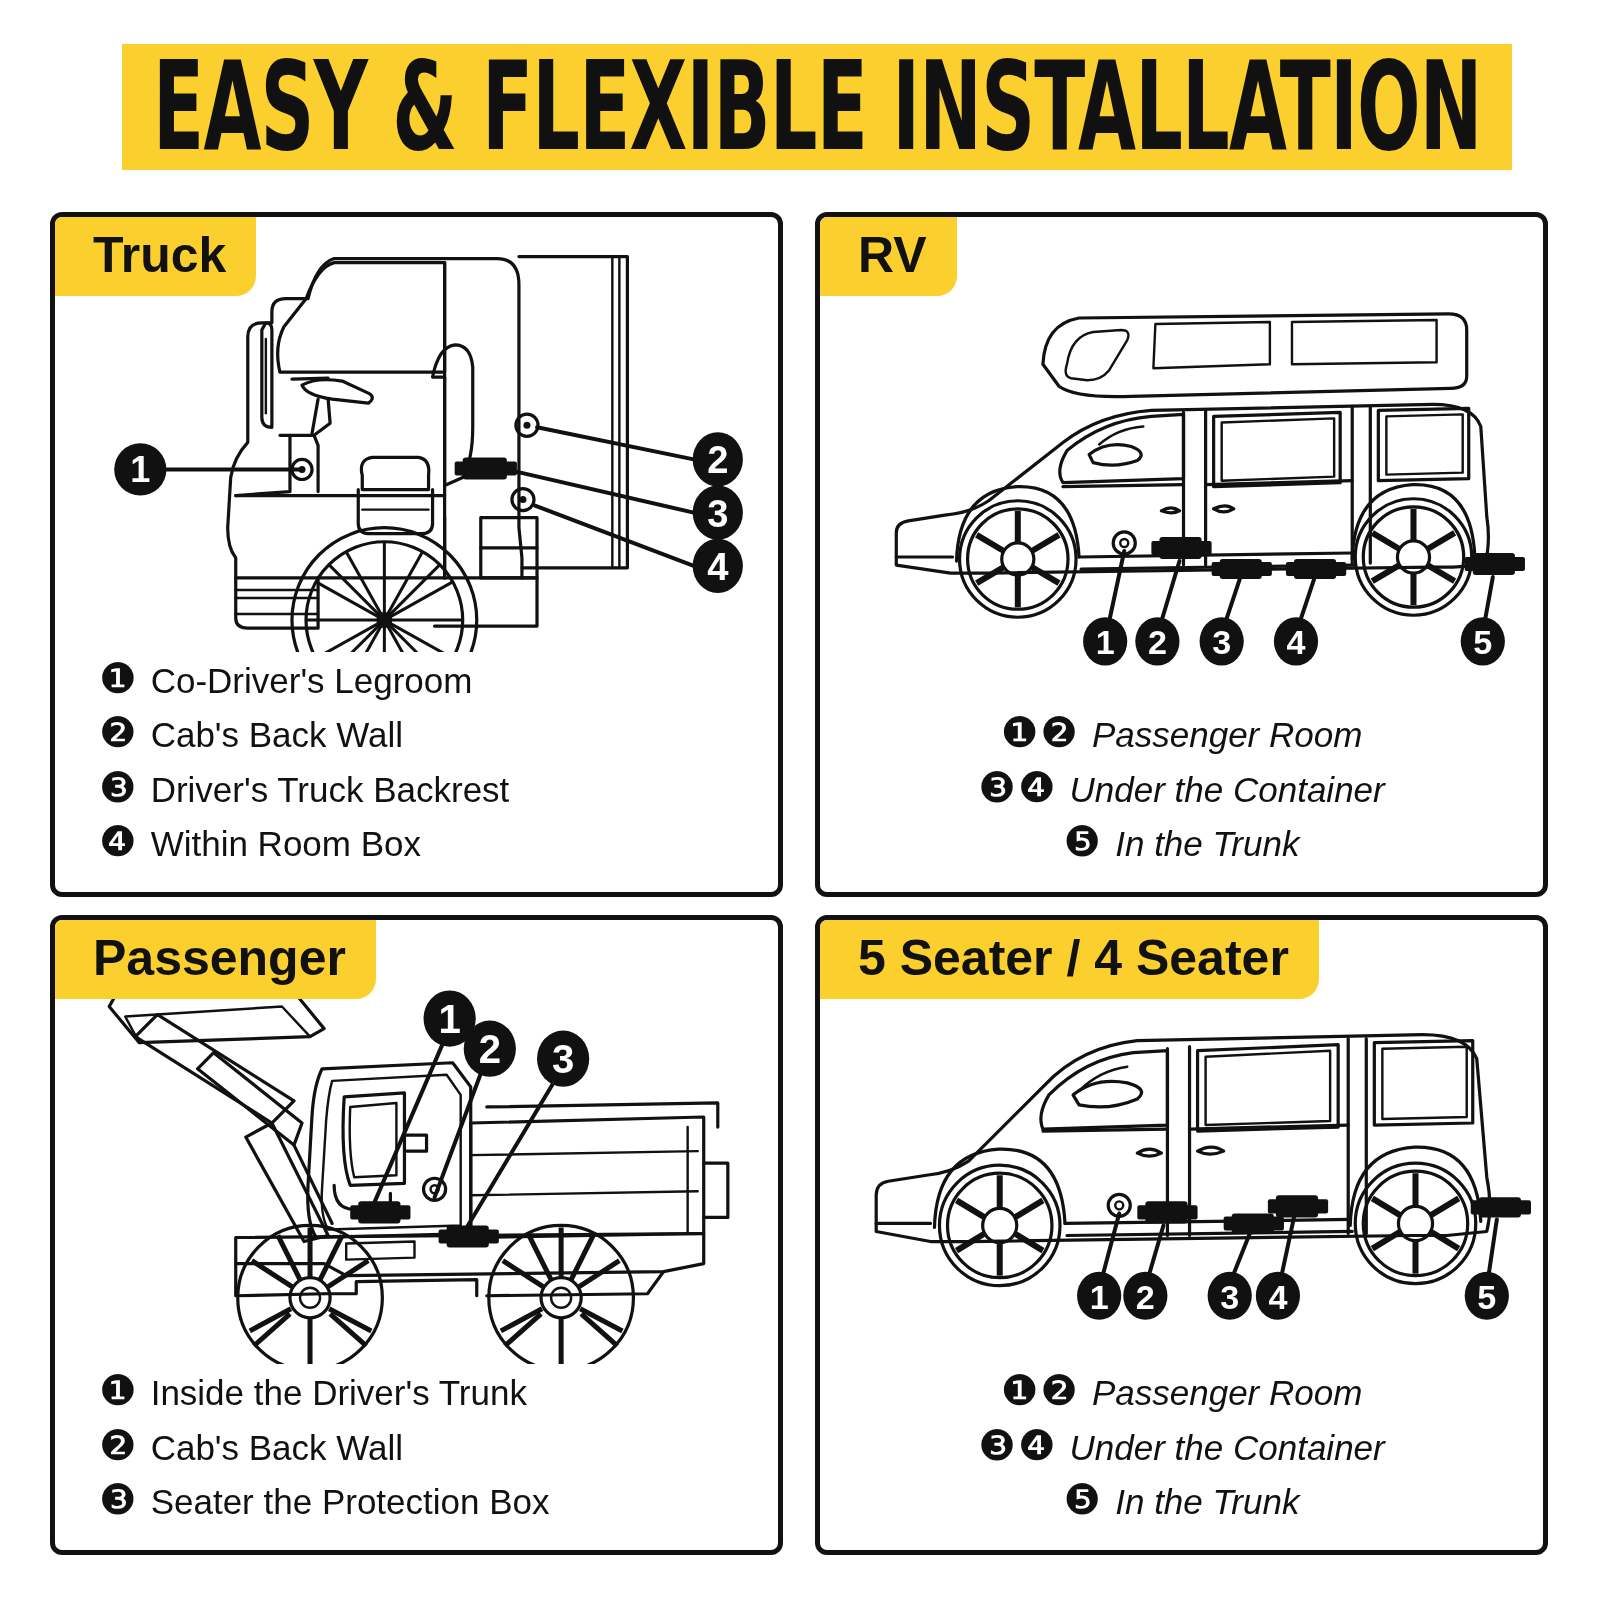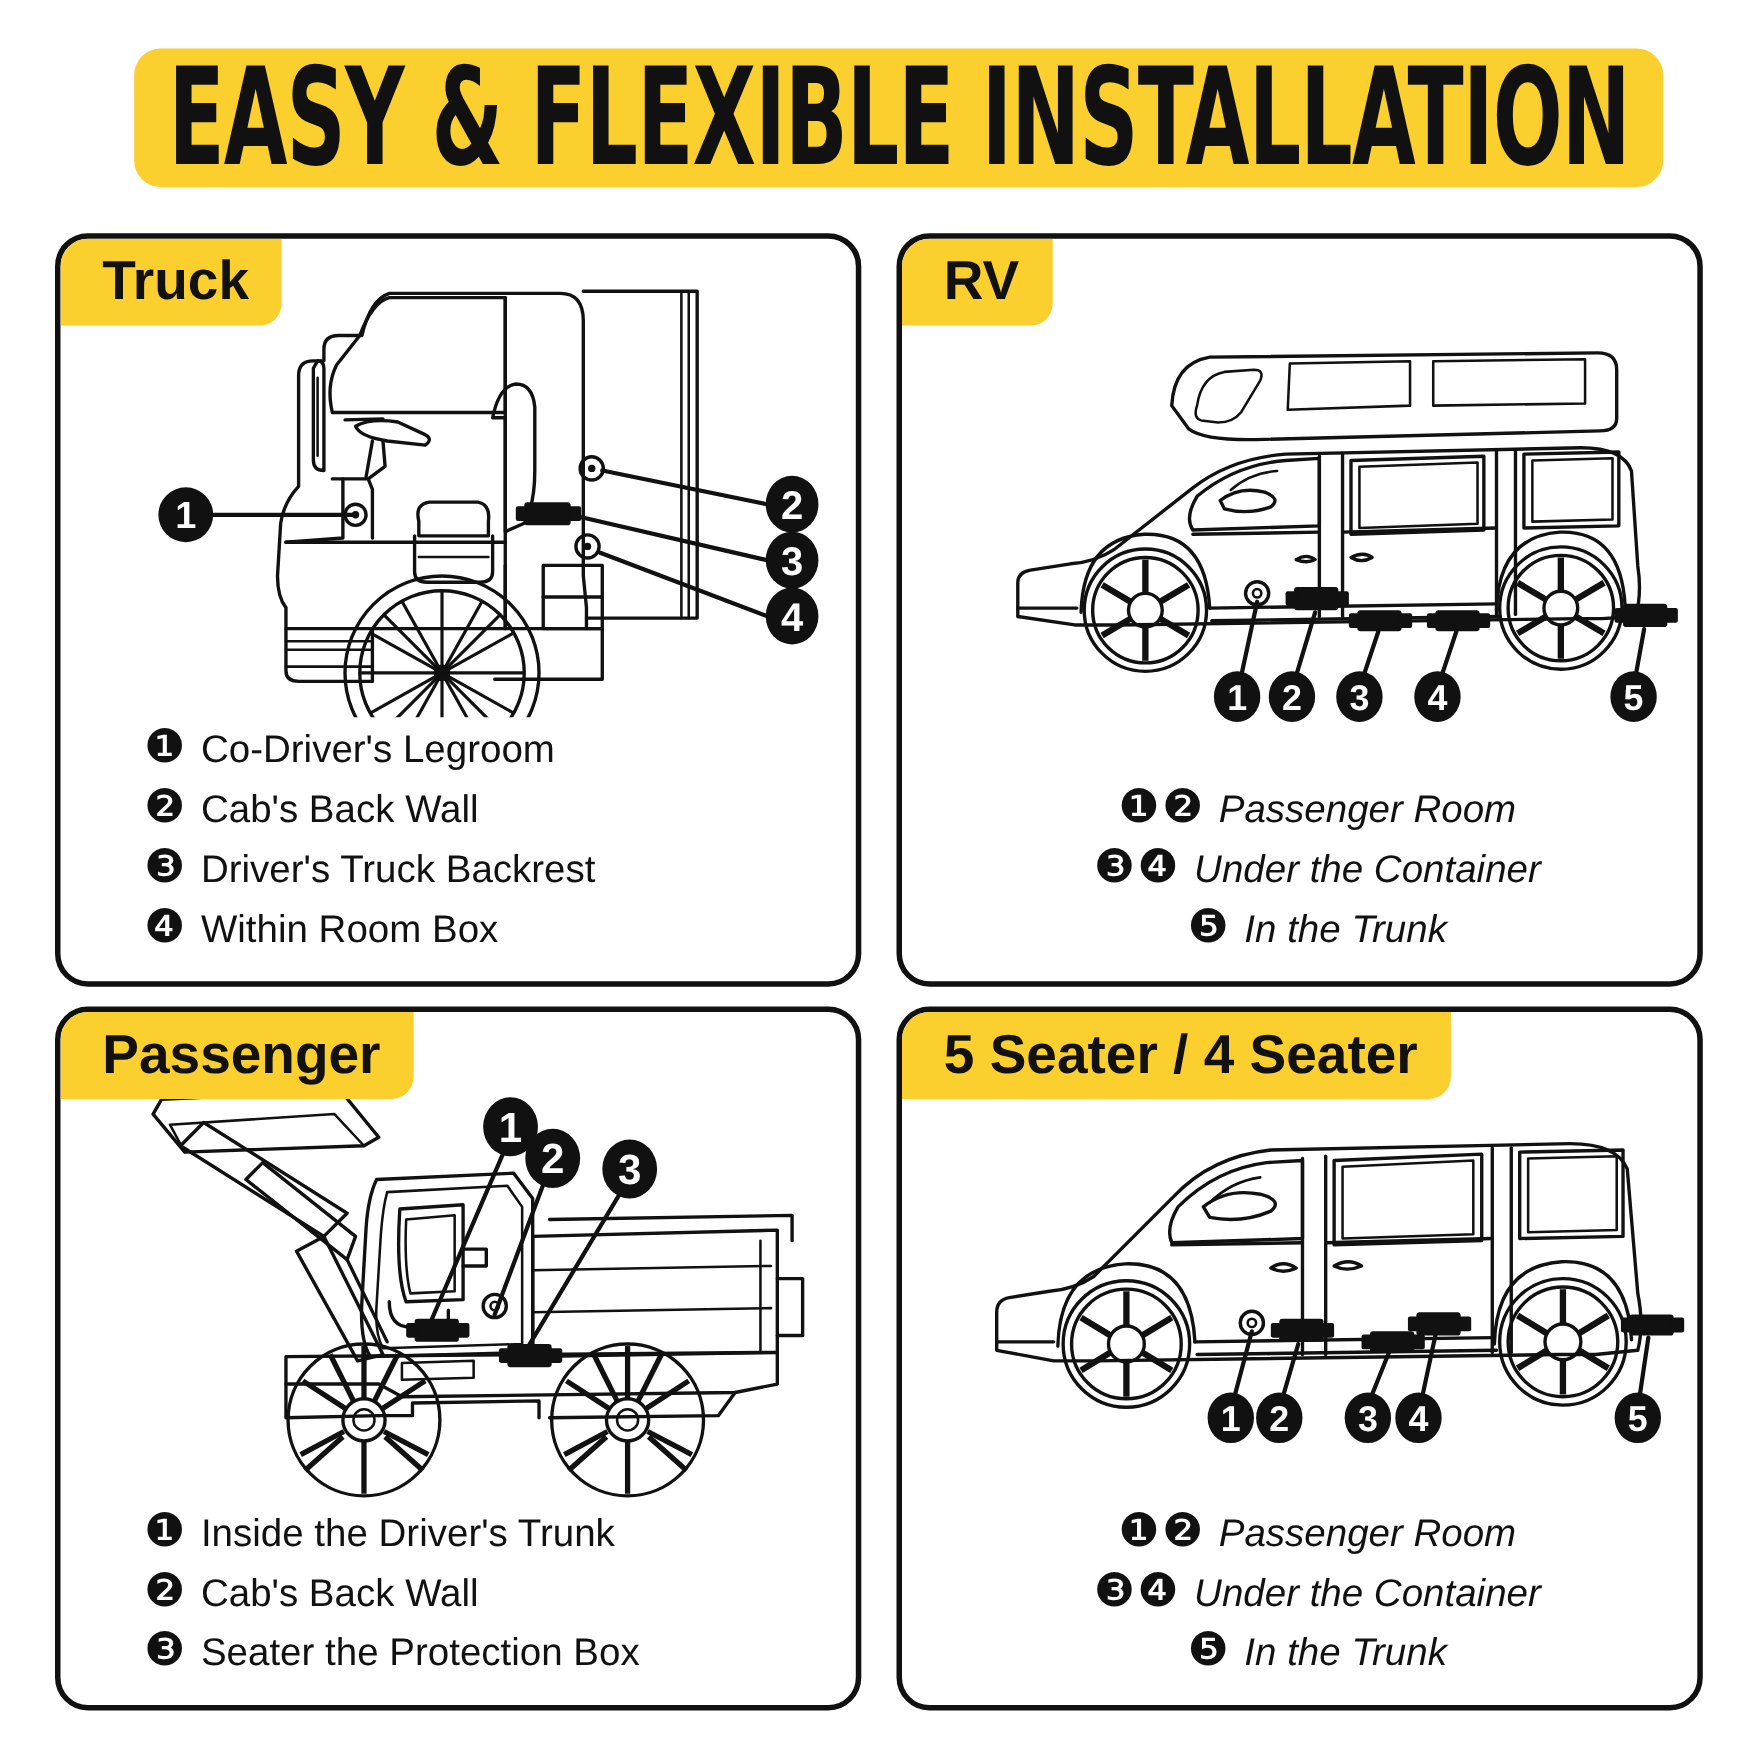--- a/index.html
+++ b/index.html
@@ -25,21 +25,20 @@
     position: absolute;
     left: 122px;
     top: 44px;
     width: 1390px;
     height: 126px;
     background: #FBD02E;
     display: flex;
     align-items: center;
     justify-content: center;
     overflow: hidden;
-    border-radius: 24px;
   }
   .banner-title {
     font-family: "Liberation Sans Narrow", "DejaVu Sans Condensed", "Liberation Sans", sans-serif;
     font-weight: 700;
     font-size: 104px;
     line-height: 1;
     letter-spacing: -1px;
     color: #111111;
     white-space: nowrap;
     transform: scaleX(0.80) scaleY(1.18);
@@ -54,26 +53,25 @@
     width: 1498px;
     height: 1342px;
     display: grid;
     grid-template-columns: 733px 733px;
     grid-template-rows: 685px 640px;
     gap: 18px 32px;
   }
   .panel {
     position: relative;
     border: 5px solid #111111;
-    border-radius: 30px;
+    border-radius: 12px;
     background: #ffffff;
     overflow: hidden;
     display: flex;
     flex-direction: column;
-    padding-left: 32px;
   }
   .panel-badge {
     position: absolute;
     left: 0;
     top: 0;
     background: #FBD02E;
     border-bottom-right-radius: 20px;
     padding: 12px 30px 14px 38px;
     font-size: 50px;
     font-weight: 700;

